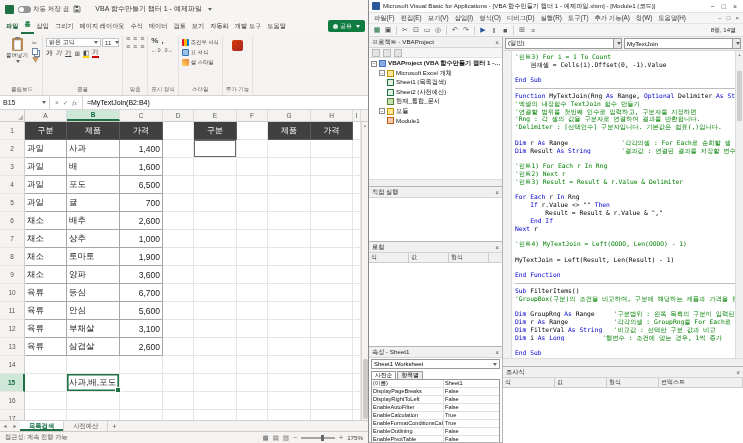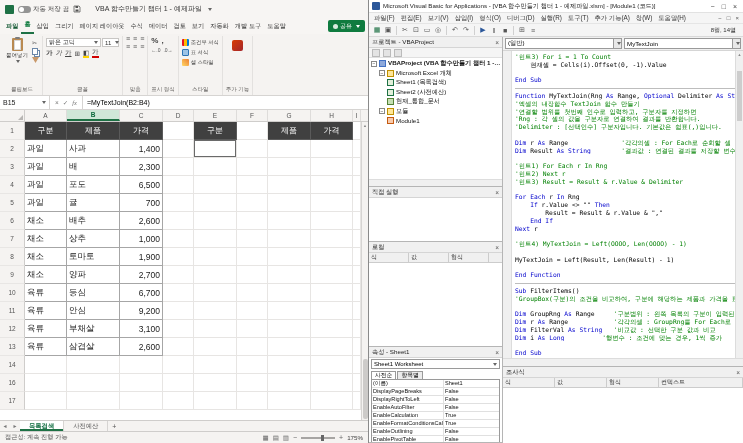--- a/index.html
+++ b/index.html
@@ -361,21 +361,21 @@
           <div class="xl-cell inputbox" style="width: 43px;"></div>
           <div class="xl-cell" style="width: 31px;"></div>
           <div class="xl-cell" style="width: 43px;"></div>
           <div class="xl-cell" style="width: 42px;"></div>
           <div class="xl-cell" style="width: 8px;"></div>
         </div>
         <div class="xl-row">
           <div class="xl-rownum">3</div>
           <div class="xl-cell tcell" style="width: 42px;">과일</div>
           <div class="xl-cell tcell" style="width: 53px;">배</div>
-          <div class="xl-cell tcell num" style="width: 43px;">2,300</div>
+          <div class="xl-cell tcell num" style="width: 43px;">1,600</div>
           <div class="xl-cell" style="width: 31px;"></div>
           <div class="xl-cell" style="width: 43px;"></div>
           <div class="xl-cell" style="width: 31px;"></div>
           <div class="xl-cell" style="width: 43px;"></div>
           <div class="xl-cell" style="width: 42px;"></div>
           <div class="xl-cell" style="width: 8px;"></div>
         </div>
         <div class="xl-row">
           <div class="xl-rownum">4</div>
           <div class="xl-cell tcell" style="width: 42px;">과일</div>
@@ -433,21 +433,21 @@
           <div class="xl-cell" style="width: 43px;"></div>
           <div class="xl-cell" style="width: 31px;"></div>
           <div class="xl-cell" style="width: 43px;"></div>
           <div class="xl-cell" style="width: 42px;"></div>
           <div class="xl-cell" style="width: 8px;"></div>
         </div>
         <div class="xl-row">
           <div class="xl-rownum">9</div>
           <div class="xl-cell tcell" style="width: 42px;">채소</div>
           <div class="xl-cell tcell" style="width: 53px;">양파</div>
-          <div class="xl-cell tcell num" style="width: 43px;">2,700</div>
+          <div class="xl-cell tcell num" style="width: 43px;">3,600</div>
           <div class="xl-cell" style="width: 31px;"></div>
           <div class="xl-cell" style="width: 43px;"></div>
           <div class="xl-cell" style="width: 31px;"></div>
           <div class="xl-cell" style="width: 43px;"></div>
           <div class="xl-cell" style="width: 42px;"></div>
           <div class="xl-cell" style="width: 8px;"></div>
         </div>
         <div class="xl-row">
           <div class="xl-rownum">10</div>
           <div class="xl-cell tcell" style="width: 42px;">육류</div>
@@ -457,21 +457,21 @@
           <div class="xl-cell" style="width: 43px;"></div>
           <div class="xl-cell" style="width: 31px;"></div>
           <div class="xl-cell" style="width: 43px;"></div>
           <div class="xl-cell" style="width: 42px;"></div>
           <div class="xl-cell" style="width: 8px;"></div>
         </div>
         <div class="xl-row">
           <div class="xl-rownum">11</div>
           <div class="xl-cell tcell" style="width: 42px;">육류</div>
           <div class="xl-cell tcell" style="width: 53px;">안심</div>
-          <div class="xl-cell tcell num" style="width: 43px;">9,200</div>
+          <div class="xl-cell tcell num" style="width: 43px;">5,600</div>
           <div class="xl-cell" style="width: 31px;"></div>
           <div class="xl-cell" style="width: 43px;"></div>
           <div class="xl-cell" style="width: 31px;"></div>
           <div class="xl-cell" style="width: 43px;"></div>
           <div class="xl-cell" style="width: 42px;"></div>
           <div class="xl-cell" style="width: 8px;"></div>
         </div>
         <div class="xl-row">
           <div class="xl-rownum">12</div>
           <div class="xl-cell tcell" style="width: 42px;">육류</div>
@@ -493,20 +493,32 @@
           <div class="xl-cell" style="width: 43px;"></div>
           <div class="xl-cell" style="width: 31px;"></div>
           <div class="xl-cell" style="width: 43px;"></div>
           <div class="xl-cell" style="width: 42px;"></div>
           <div class="xl-cell" style="width: 8px;"></div>
         </div>
         <div class="xl-row">
           <div class="xl-rownum">14</div>
           <div class="xl-cell" style="width: 42px;"></div>
           <div class="xl-cell" style="width: 53px;"></div>
+          <div class="xl-cell" style="width: 43px;"></div>
+          <div class="xl-cell" style="width: 31px;"></div>
+          <div class="xl-cell" style="width: 43px;"></div>
+          <div class="xl-cell" style="width: 31px;"></div>
+          <div class="xl-cell" style="width: 43px;"></div>
+          <div class="xl-cell" style="width: 42px;"></div>
+          <div class="xl-cell" style="width: 8px;"></div>
+        </div>
+        <div class="xl-row">
+          <div class="xl-rownum active">15</div>
+          <div class="xl-cell" style="width: 42px;"></div>
+          <div class="xl-cell sel" style="width: 53px;">사과,배,포도</div>
           <div class="xl-cell" style="width: 43px;"></div>
           <div class="xl-cell" style="width: 31px;"></div>
           <div class="xl-cell" style="width: 43px;"></div>
           <div class="xl-cell" style="width: 31px;"></div>
           <div class="xl-cell" style="width: 43px;"></div>
           <div class="xl-cell" style="width: 42px;"></div>
           <div class="xl-cell" style="width: 8px;"></div>
         </div>
         <div class="xl-row">
           <div class="xl-rownum">16</div>

